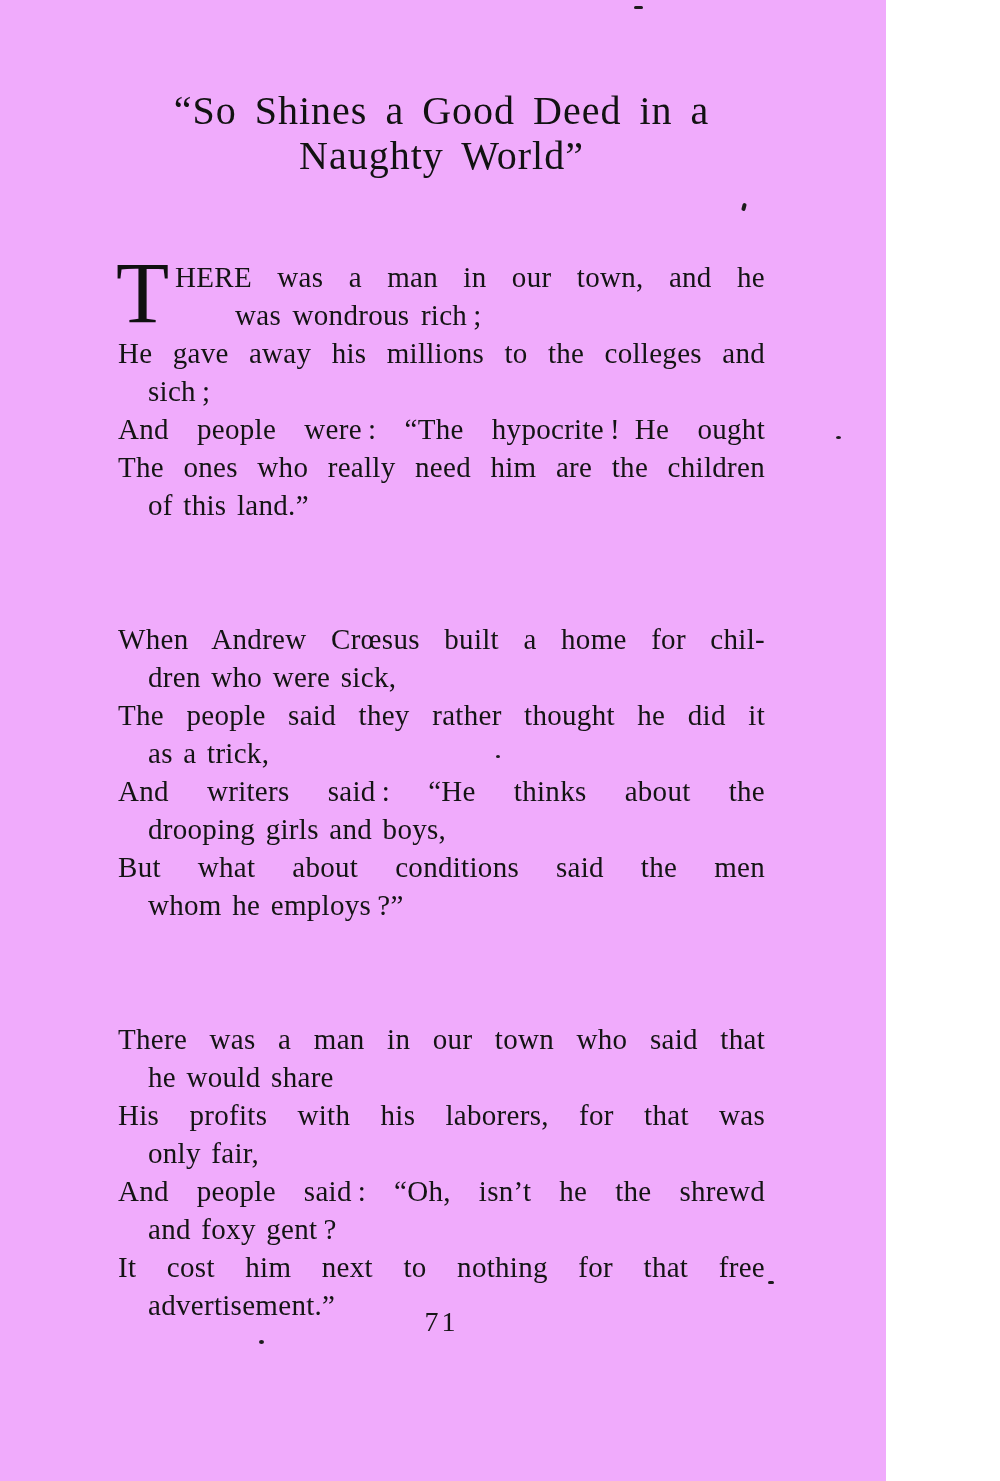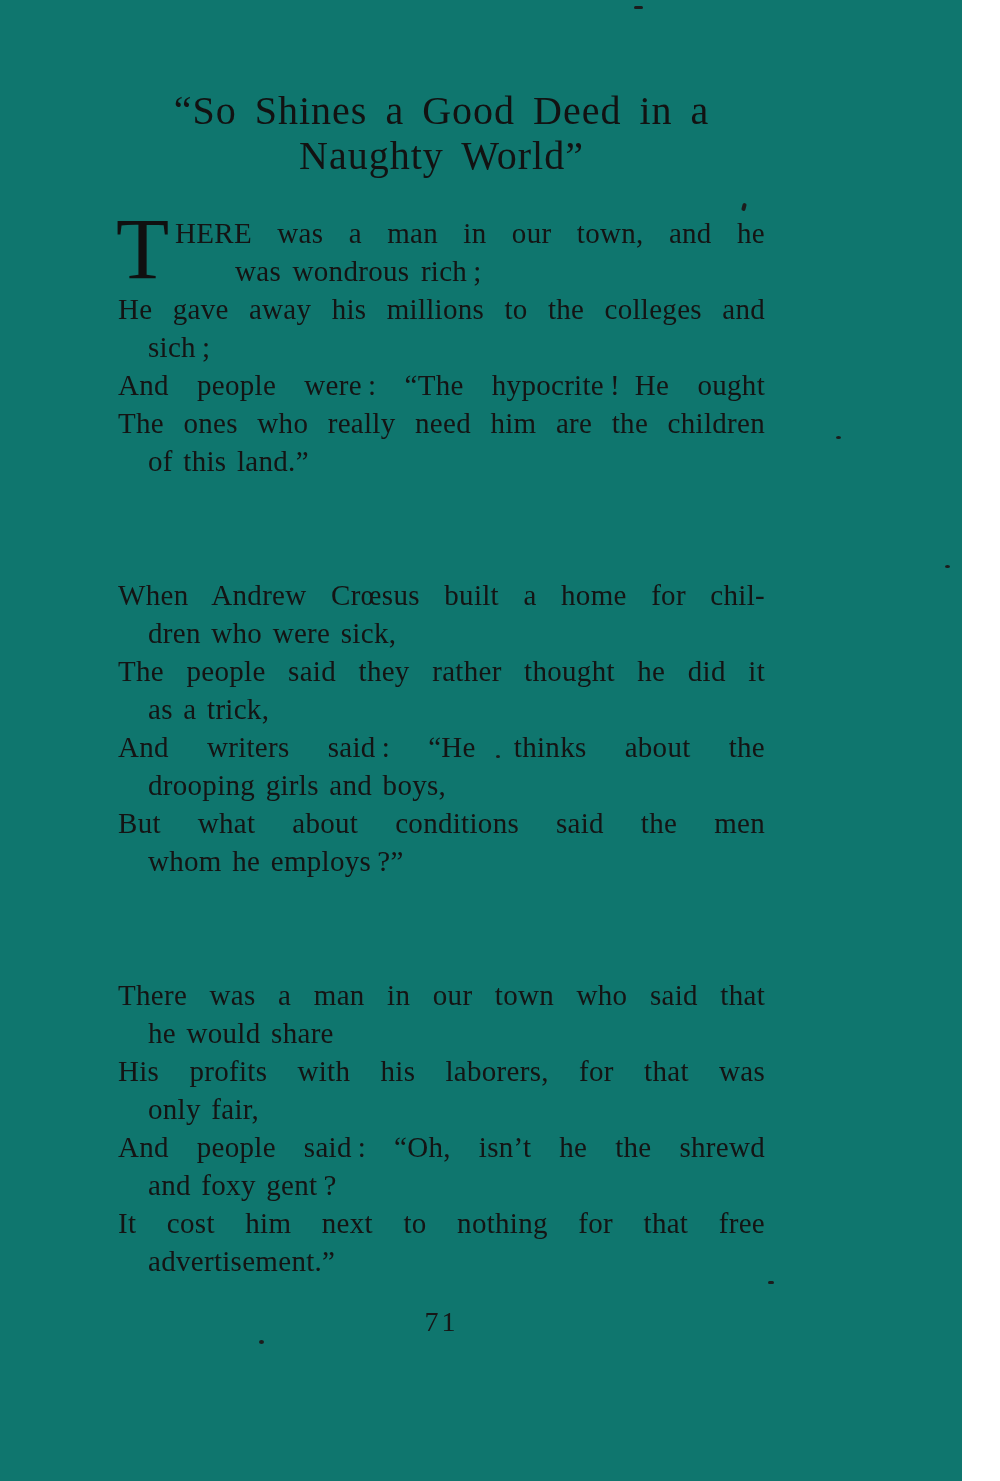--- a/index.html
+++ b/index.html
@@ -2,23 +2,23 @@
 <html><head>
 <meta charset="utf-8">
 <style>
   html, body {
     margin: 0;
     padding: 0;
     background: #ffffff;
   }
   .page {
     position: relative;
-    width: 962px;
+    width: 886px;
     height: 1481px;
-    background: #0f766e;
+    background: #f0abfc;
     color: #131313;
     font-family: "Liberation Serif", "DejaVu Serif", serif;
     overflow: hidden;
   }
   .title-block {
     position: absolute;
     left: 118px;
     top: 88px;
     width: 647px;
     text-align: center;
@@ -52,20 +52,21 @@
   .vline.cont {
     padding-left: 30px;
     word-spacing: 3px;
   }
   .vline.cont2 {
     padding-left: 117px;
     word-spacing: 4px;
   }
   .vline.drop-first {
     margin-left: 57px;
+    margin-top: 44px;
   }
   .dropcap {
     position: absolute;
     left: -2px;
     top: -9px;
     font-size: 87px;
     line-height: 1;
     letter-spacing: 0;
     color: #101010;
   }

